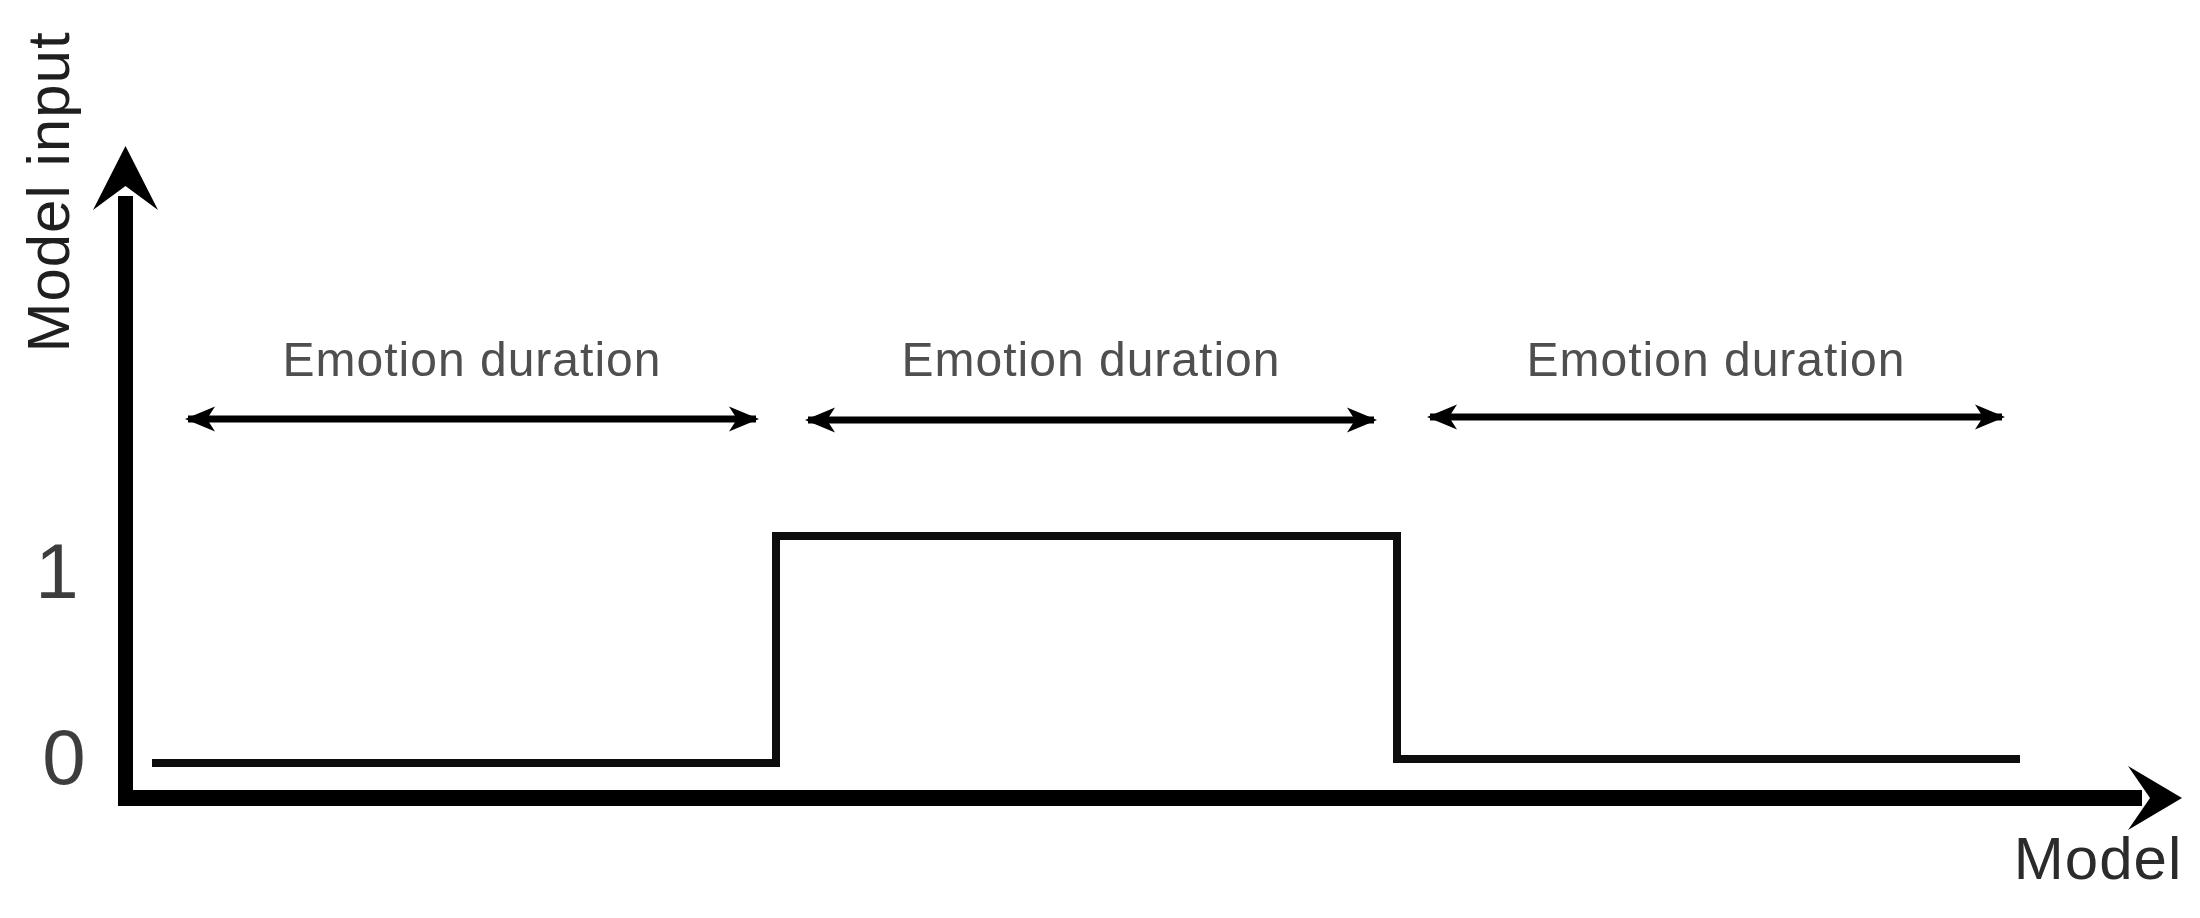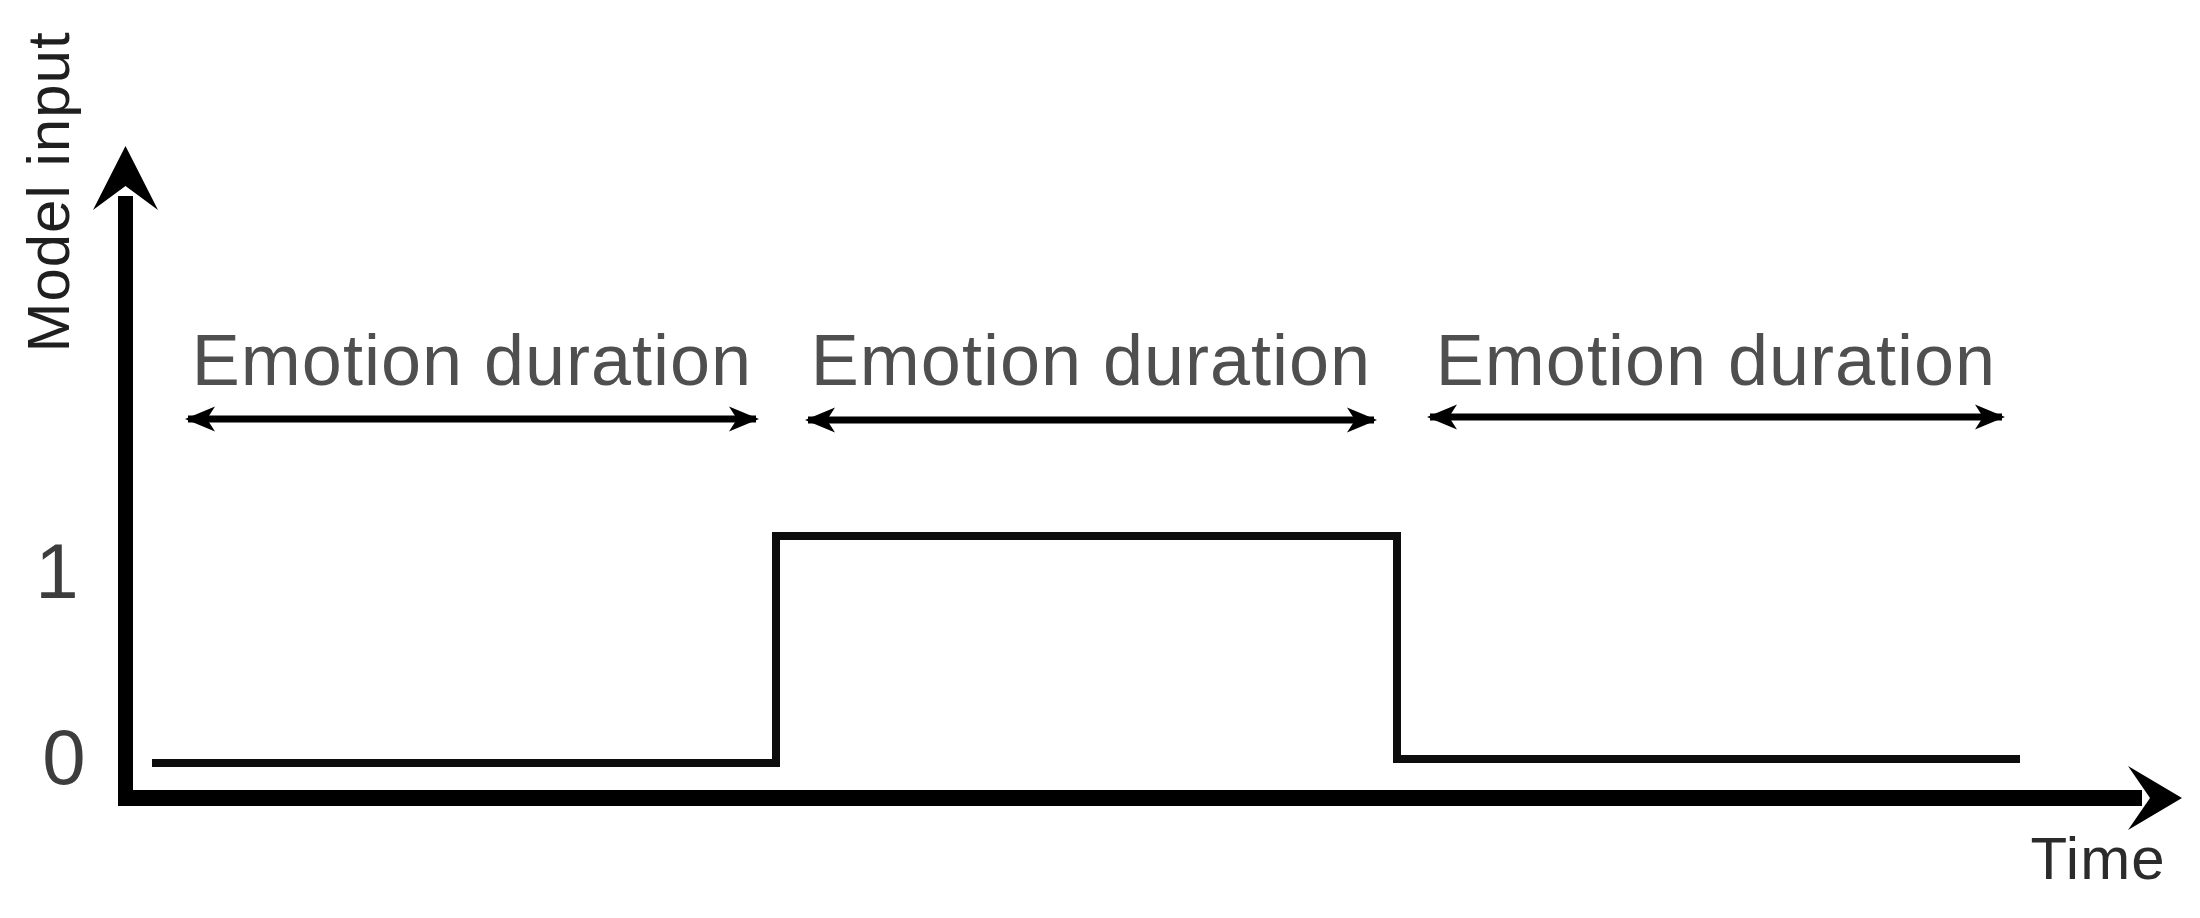--- a/index.html
+++ b/index.html
@@ -36,21 +36,21 @@
     color: #1f1f1f;
     letter-spacing: 1px;
   }
   .tick {
     font-size: 78px;
     color: #3d3d3d;
   }
   .tick-one { left: 57px;  top: 571px; }
   .tick-zero { left: 64px; top: 757px; }
   .duration-label {
-    font-size: 72px;
+    font-size: 48px;
     color: #4f4f4f;
     top: 360px;
     letter-spacing: 1px;
   }
   .duration-1 { left: 472px; }
   .duration-2 { left: 1091px; }
   .duration-3 { left: 1716px; }
   .x-axis-label {
     left: 2098px;
     top: 859px;
@@ -91,15 +91,15 @@
   <div class="txt tick tick-one">1</div>
 
   <div class="txt tick tick-zero">0</div>
 
   <div class="txt duration-label duration-1">Emotion duration</div>
 
   <div class="txt duration-label duration-2">Emotion duration</div>
 
   <div class="txt duration-label duration-3">Emotion duration</div>
 
-  <div class="txt x-axis-label">Time</div>
+  <div class="txt x-axis-label">Model</div>
 
 </div>
 
 </body></html>

